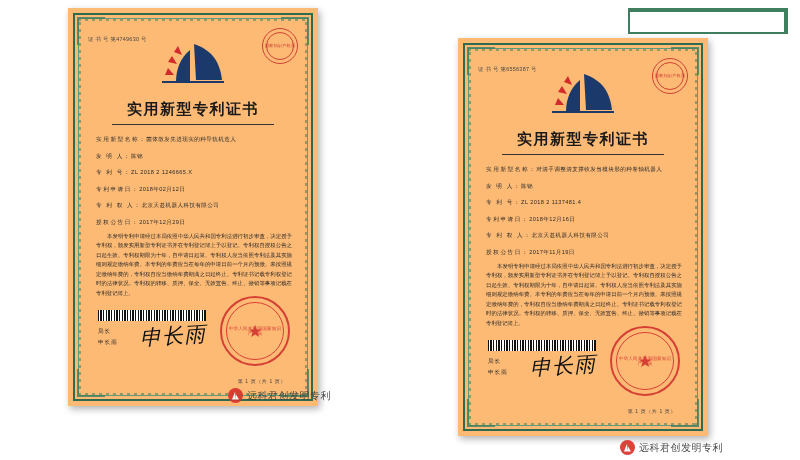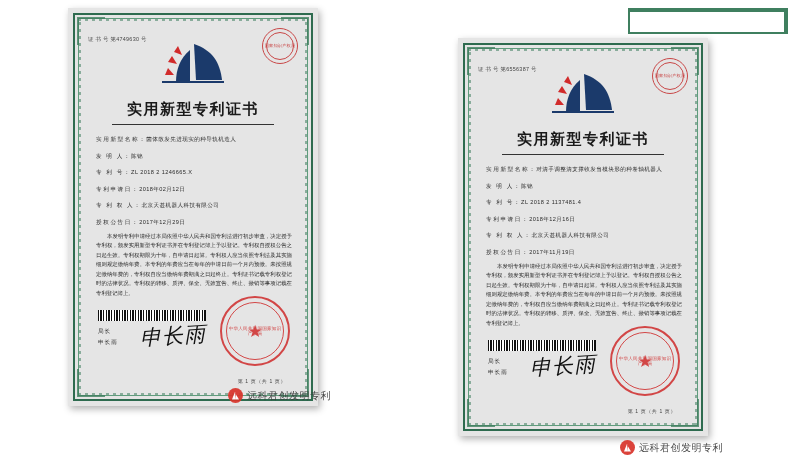--- a/index.html
+++ b/index.html
@@ -35,21 +35,21 @@
     right: 3px;
     width: 154px;
     height: 20px;
     background: #ffffff;
     border: 1px solid #3f7f5f;
   }
 
   
   .cert {
     position: absolute;
-    background: #e5e5e5;
+    background: #fdba74;
     box-shadow: 2px 3px 7px rgba(0,0,0,0.30);
     overflow: hidden;
   }
   .cert-1 {
     left: 68px;
     top: 8px;
     width: 250px;
     height: 398px;
   }
   .cert-2 {

